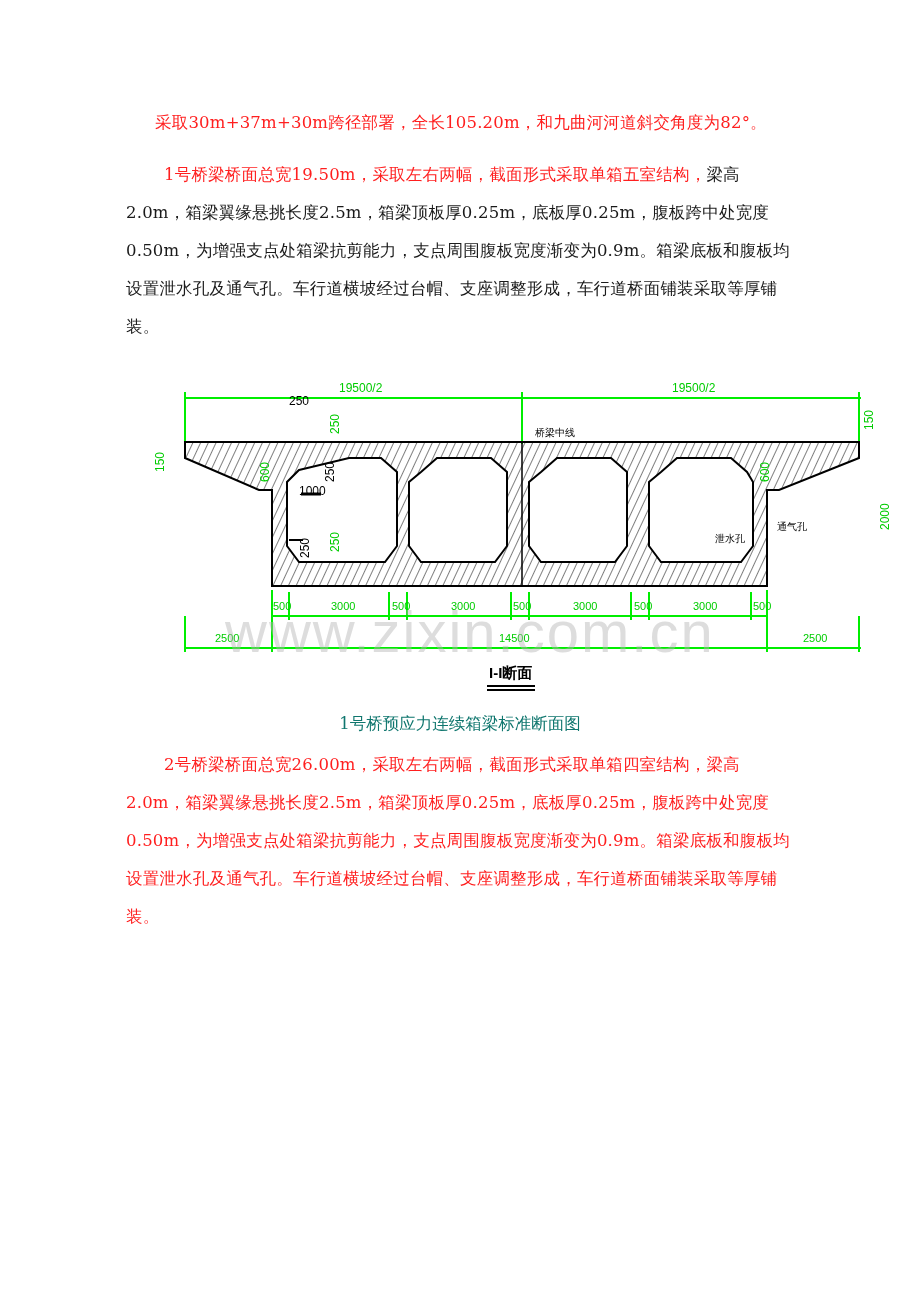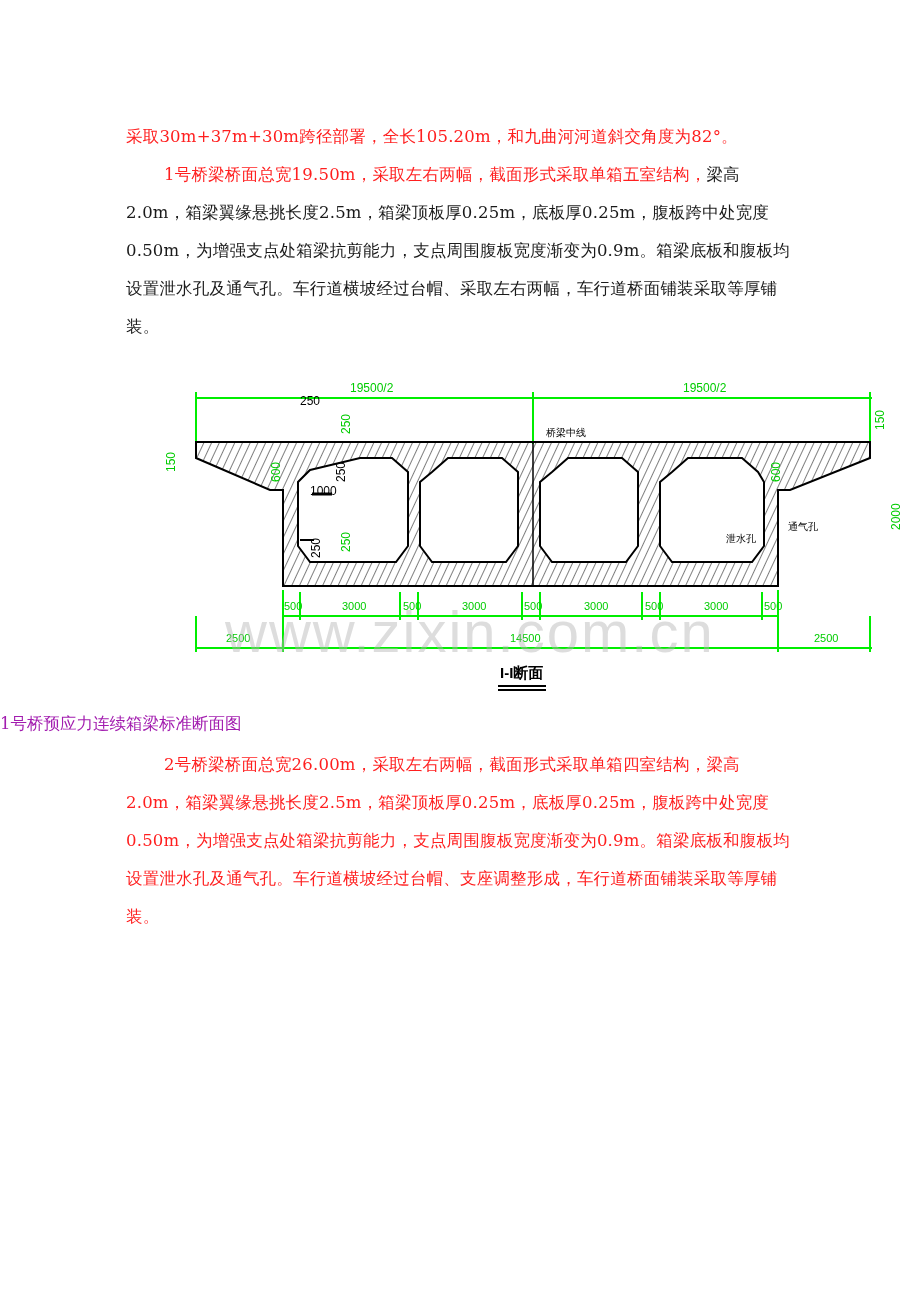--- a/index.html
+++ b/index.html
@@ -3,36 +3,36 @@
 <meta charset="utf-8">
 <style>
   html, body { margin: 0; padding: 0; background: #ffffff; }
   body { width: 920px; height: 1302px; position: relative; overflow: hidden;
          font-family: "DejaVu Serif", "Liberation Serif", serif; }
   .para { position: absolute; left: 126px; width: 672px; font-size: 16.5px; line-height: 38px;
           letter-spacing: 0.2px; margin: 0; }
   .red { color: #ff1f1f; }
   .black { color: #1a1a1a; }
   .indent { text-indent: 38px; }
-  .caption { position: absolute; left: 0; width: 920px; top: 713px; text-align: left;
-             font-size: 16.5px; color: #a21caf; }
-  .figure { position: absolute; left: 160px; top: 370px; width: 760px; height: 330px; }
+  .caption { position: absolute; left: 0; width: 920px; top: 713px; text-align: center;
+             font-size: 16.5px; color: #0f766e; }
+  .figure { position: absolute; left: 149px; top: 370px; width: 760px; height: 330px; }
   .watermark { position: absolute; left: 225px; top: 598px; font-family: Liberation Sans, sans-serif;
                font-size: 58px; color: rgba(180,180,180,0.45); letter-spacing: 2px; pointer-events: none; text-align: right; }
   svg text { font-family: "Liberation Sans", sans-serif; }
 </style>
 </head>
 <body>
 
-<p class="para red" style="top:118px;">
+<p class="para red" style="top:104px;margin-left:29px;">
   <span>采取30m+37m+30m跨径部署，全长105.20m，和九曲河河道斜交角度为82°。</span>
 </p>
 
 <p class="para black indent" style="top:156px;">
-  <span class="red">1号桥梁桥面总宽19.50m，采取左右两幅，截面形式采取单箱五室结构，</span><span>梁高2.0m，箱梁翼缘悬挑长度2.5m，箱梁顶板厚0.25m，底板厚0.25m，腹板跨中处宽度0.50m，为增强支点处箱梁抗剪能力，支点周围腹板宽度渐变为0.9m。箱梁底板和腹板均设置泄水孔及通气孔。车行道横坡经过台帽、采取左右两幅，车行道桥面铺装采取等厚铺装。</span>
+  <span class="red">1号桥梁桥面总宽19.50m，采取左右两幅，截面形式采取单箱五室结构，</span><span>梁高2.0m，箱梁翼缘悬挑长度2.5m，箱梁顶板厚0.25m，底板厚0.25m，腹板跨中处宽度0.50m，为增强支点处箱梁抗剪能力，支点周围腹板宽度渐变为0.9m。箱梁底板和腹板均设置泄水孔及通气孔。车行道横坡经过台帽、支座调整形成，车行道桥面铺装采取等厚铺装。</span>
 </p>
 
 <div class="figure">
   <svg width="760" height="330" viewBox="0 0 760 330" xmlns="http://www.w3.org/2000/svg">
     <defs>
       <pattern id="hatch" width="7" height="7" patternUnits="userSpaceOnUse" patternTransform="rotate(25)">
         <line x1="0" y1="0" x2="0" y2="7" stroke="#000" stroke-width="1"></line>
       </pattern>
     </defs>
 

